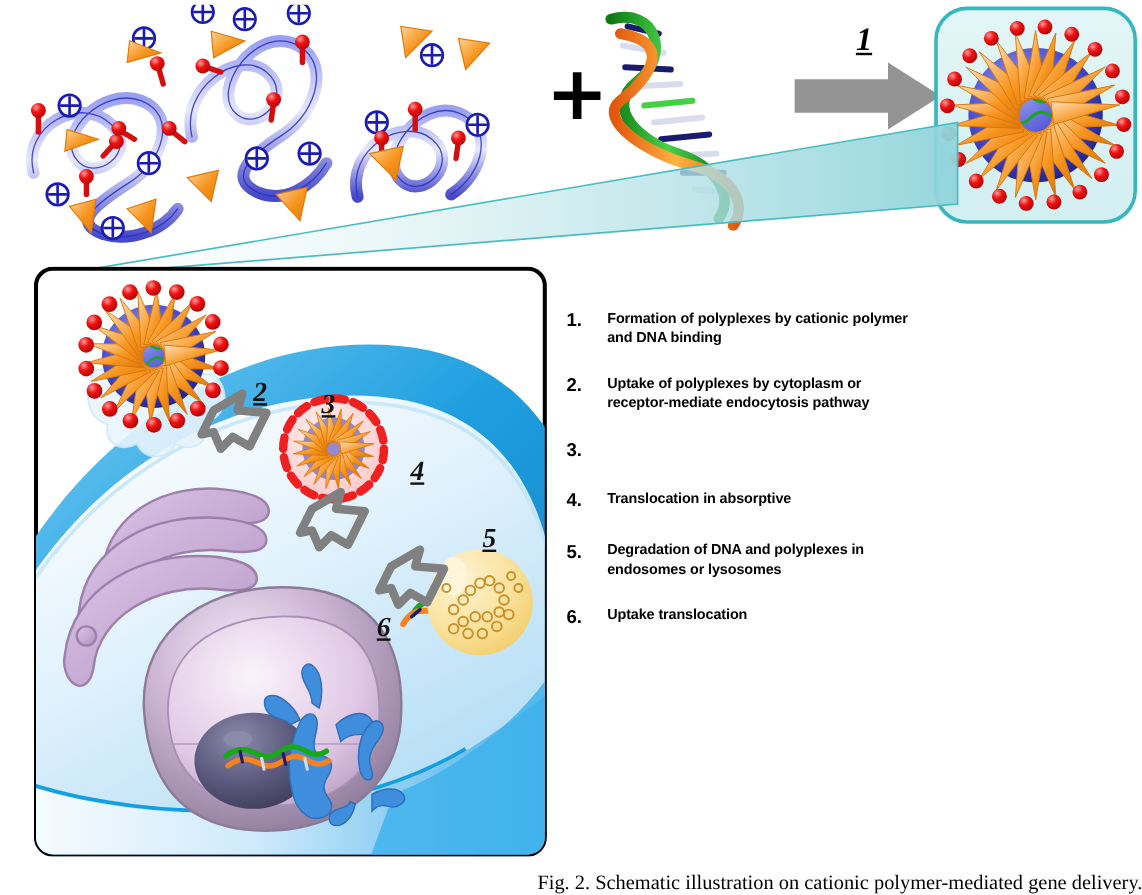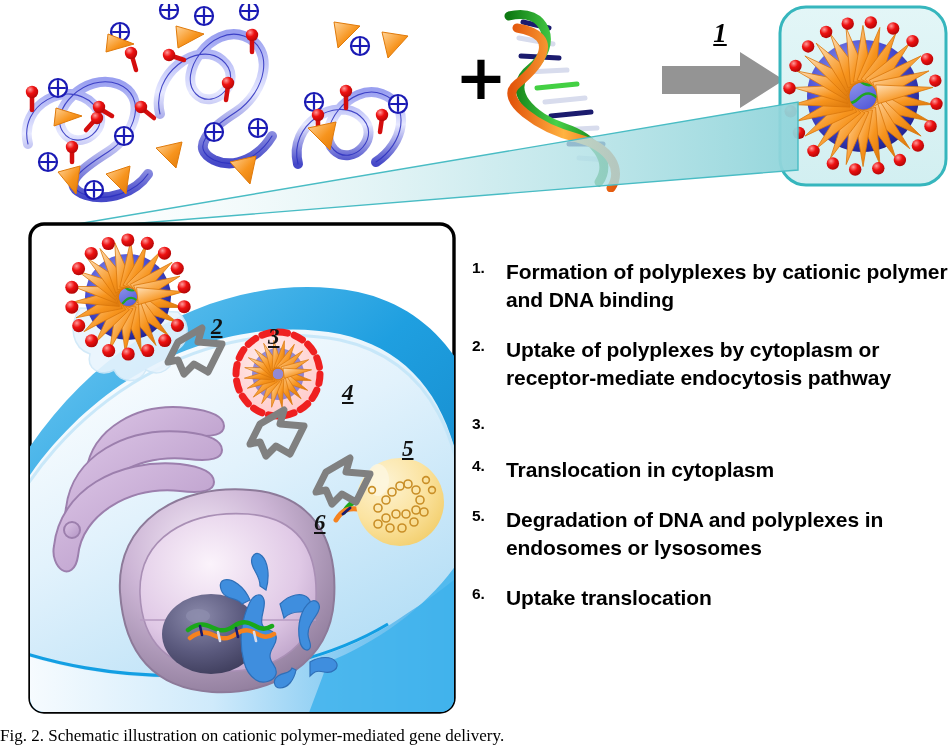--- a/index.html
+++ b/index.html
@@ -34,29 +34,29 @@
   #cell-panel{left:28px;top:222px;width:428px;height:492px;}
 
   
   #step-list{left:472px;top:258px;width:478px;height:360px;}
   .step-row{display:flex;margin-bottom:22px;}
   .step-num{
     width:34px;flex:0 0 34px;font-size:15.5px;font-weight:bold;color:#000;
     line-height:1.33;
   }
   .step-text{
-    font-size:21px;font-weight:bold;color:#000;line-height:1.33;
+    font-size:12px;font-weight:bold;color:#000;line-height:1.33;
     letter-spacing:-0.1px;white-space:pre-line;
   }
 
   
   #caption{
     left:0px;top:726px;width:952px;height:20px;overflow:hidden;
     font-family:"Liberation Serif","DejaVu Serif",serif;
-    font-size:17px;color:#000;white-space:nowrap;
+    font-size:17px;color:#000;white-space:nowrap;text-align:right;
   }
 
   
   .cell-step-label{
     font-family:"Liberation Serif","DejaVu Serif",serif;
     font-weight:bold;font-style:italic;text-decoration:underline;
     color:#111;font-size:23px;
   }
 </style>
 </head>
@@ -617,21 +617,21 @@
     <div class="step-row">
       <div class="step-num">2.</div>
       <div class="step-text">Uptake of polyplexes by cytoplasm or
 receptor-mediate endocytosis pathway</div>
     </div>
     <div class="step-row">
       <div class="step-num">3.</div>
     </div>
     <div class="step-row">
       <div class="step-num">4.</div>
-      <div class="step-text">Translocation in cytoplasm</div>
+      <div class="step-text">Translocation in absorptive</div>
     </div>
     <div class="step-row">
       <div class="step-num">5.</div>
       <div class="step-text">Degradation of DNA and polyplexes in
 endosomes or lysosomes</div>
     </div>
     <div class="step-row">
       <div class="step-num">6.</div>
       <div class="step-text">Uptake translocation</div>
     </div>

